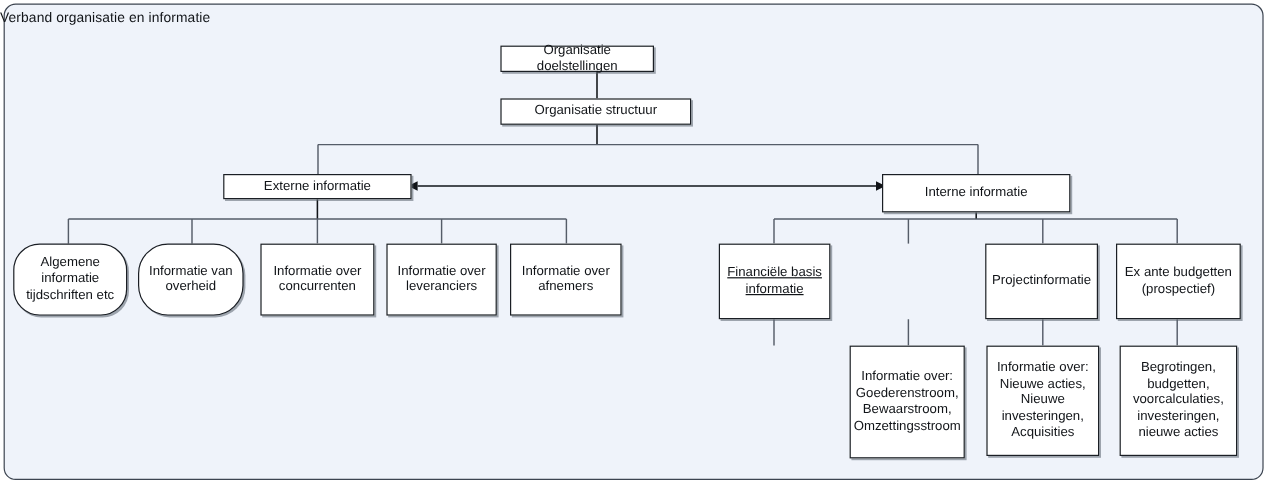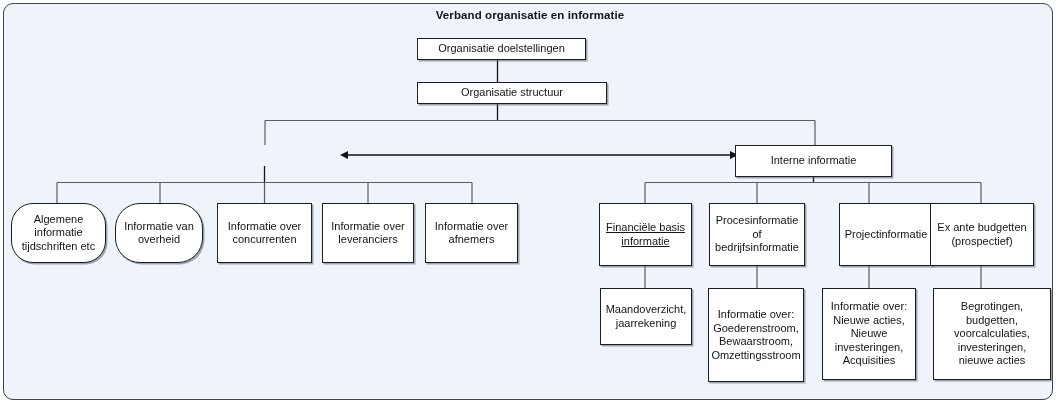--- a/index.html
+++ b/index.html
@@ -24,26 +24,24 @@
     box-sizing: border-box;
     background: #eff3fa;
     border: 1.5px solid #3c4450;
     border-radius: 10px;
   }
   #diagram-title {
     position: absolute;
     left: 0;
     top: 9px;
     width: 1008px;
-    text-align: center;
     font-size: 11.5px;
-    font-weight: bold;
+    font-weight: normal;
     color: #111418;
     letter-spacing: 0.1px;
-    margin-left: 26px;
   }
   svg#connectors {
     position: absolute;
     left: 0;
     top: 0;
     width: 1062px;
     height: 412px;
     pointer-events: none;
   }
   .node {
@@ -122,28 +120,31 @@
       <line x1="869" y1="182.5" x2="869" y2="203"></line>
       <line x1="981" y1="182.5" x2="981" y2="203"></line>
 
       <line x1="645" y1="266" x2="645" y2="288"></line>
       <line x1="757" y1="266" x2="757" y2="288"></line>
       <line x1="869" y1="266" x2="869" y2="288"></line>
       <line x1="981" y1="266" x2="981" y2="288"></line>
     </g>
   </svg>
 
-  <div class="node slim" style="left:417px; top:38px; width:169px; height:22px;">
+  <div class="node slim" style="left:417px; top:38px; width:128px; height:22px;">
     <span class="node-label">Organisatie doelstellingen</span>
   </div>
 
-  <div class="node slim" style="left:417px; top:82px; width:190px; height:22px;">
+  <div class="node slim" style="left:417px; top:82px; width:159px; height:22px;">
     <span class="node-label">Organisatie structuur</span>
   </div>
 
+  <div class="node slim" style="left:186px; top:145px; width:157px; height:21px;">
+    <span class="node-label">Externe informatie</span>
+  </div>
 
   <div class="node slim" style="left:735px; top:145px; width:157px; height:32px;">
     <span class="node-label">Interne informatie</span>
   </div>
 
   <div class="node" style="left:11px; top:203px; width:95px; height:60px;border-radius:22px;">
     <span class="node-label">Algemene
 informatie
 tijdschriften etc</span>
   </div>
@@ -166,56 +167,47 @@
   <div class="node" style="left:425px; top:203px; width:93px; height:60px;">
     <span class="node-label">Informatie over
 afnemers</span>
   </div>
 
   <div class="node" style="left:599px; top:203px; width:93px; height:63px;text-decoration:underline;">
     <span class="node-label">Financiële basis
 informatie</span>
   </div>
 
-  <div class="node" style="left:709px; top:203px; width:96px; height:63px;">
-    <span class="node-label">Procesinformatie
-of
-bedrijfsinformatie</span>
-  </div>
-
-  <div class="node" style="left:839px; top:203px; width:94px; height:63px;">
+
+  <div class="node" style="left:821px; top:203px; width:94px; height:63px;">
     <span class="node-label">Projectinformatie</span>
   </div>
 
   <div class="node" style="left:930px; top:203px; width:104px; height:63px;">
     <span class="node-label">Ex ante budgetten
 (prospectief)</span>
   </div>
 
-  <div class="node" style="left:600px; top:288px; width:92px; height:57px;">
-    <span class="node-label">Maandoverzicht,
-jaarrekening</span>
-  </div>
 
   <div class="node" style="left:708px; top:288px; width:96px; height:94px;">
     <span class="node-label">Informatie over:
 Goederenstroom,
 Bewaarstroom,
 Omzettingsstroom</span>
   </div>
 
   <div class="node" style="left:822px; top:288px; width:94px; height:92px;">
     <span class="node-label">Informatie over:
 Nieuwe acties,
 Nieuwe
 investeringen,
 Acquisities</span>
   </div>
 
-  <div class="node" style="left:933px; top:288px; width:118px; height:92px;">
+  <div class="node" style="left:933px; top:288px; width:98px; height:92px;">
     <span class="node-label">Begrotingen,
 budgetten,
 voorcalculaties,
 investeringen,
 nieuwe acties</span>
   </div>
 
 </div>
 
 </body></html>

